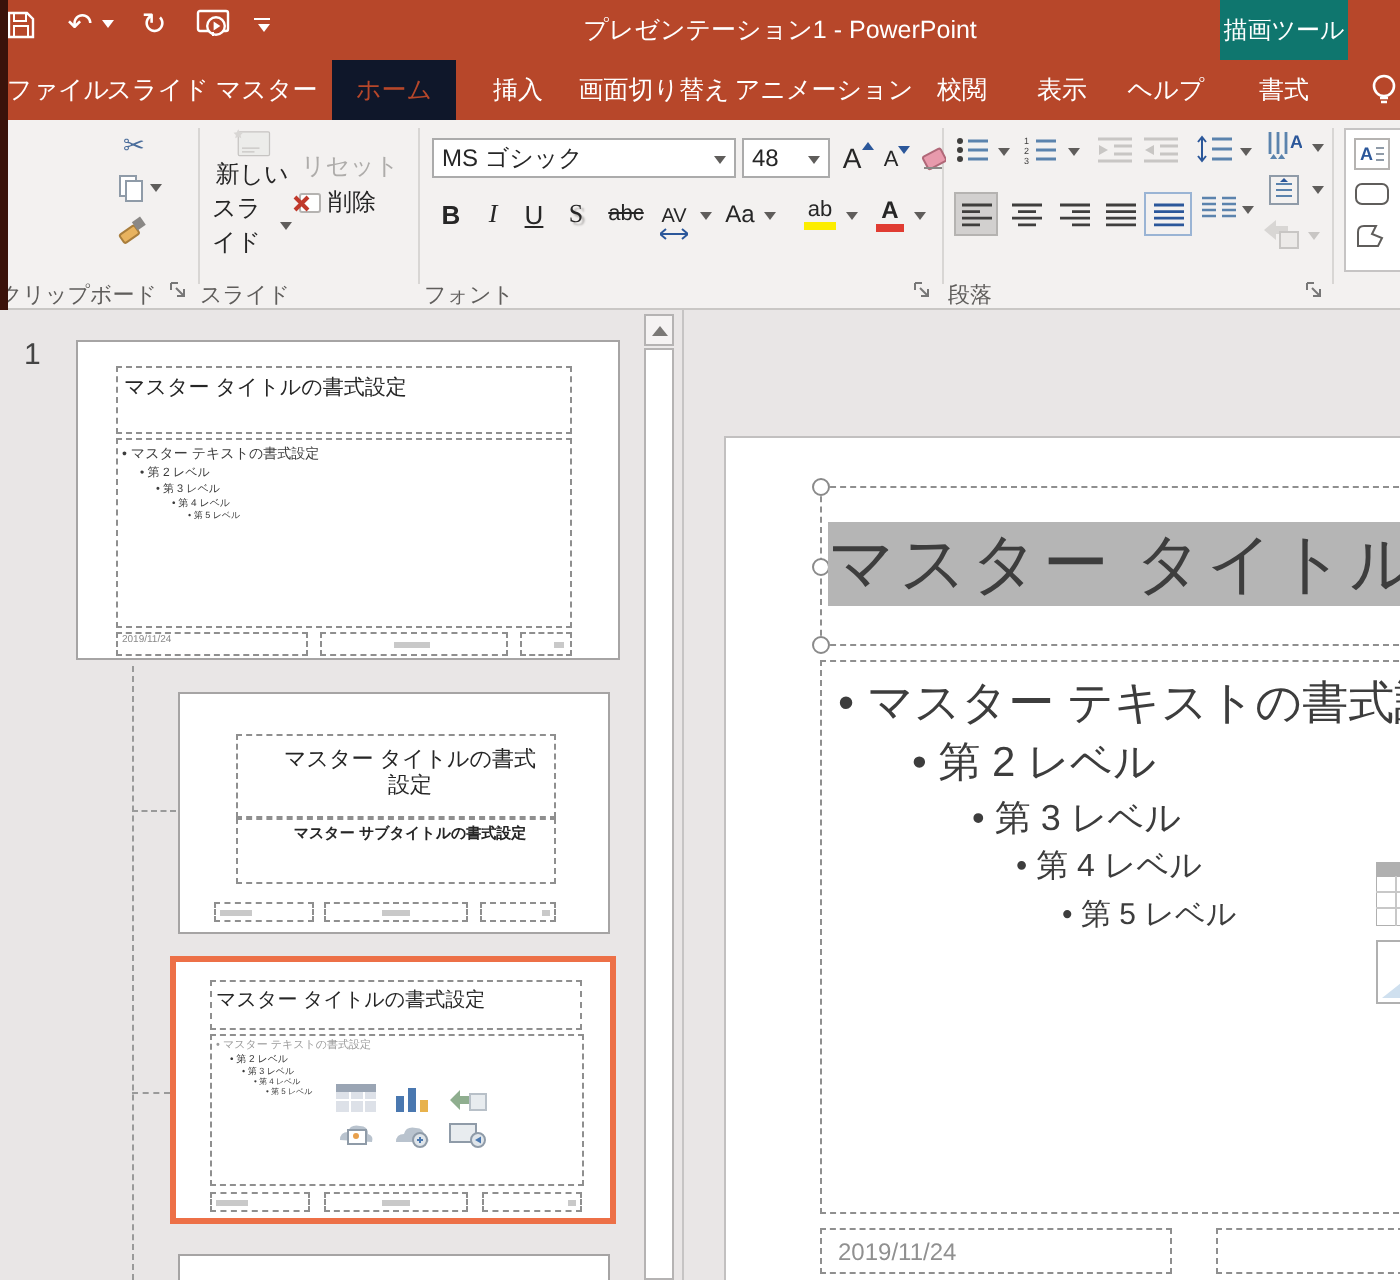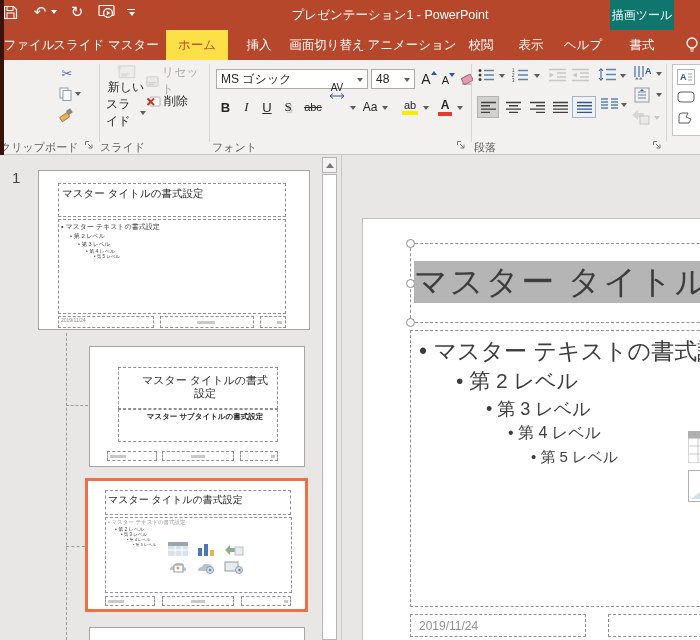--- a/index.html
+++ b/index.html
@@ -14,21 +14,21 @@
   .doctitle{left:250px;top:7px;width:280px;text-align:center;color:#fff;font-size:12.5px;white-space:nowrap;}
   .qat{left:24px;top:3px;height:24px;display:flex;align-items:center;gap:10px;color:#fff;}
   .qbtn{display:flex;align-items:center;justify-content:center;width:20px;height:22px;color:#fff;font-size:15px;}
   .qdd{width:0;height:0;border-left:3px solid transparent;border-right:3px solid transparent;border-top:4px solid #fff;margin-left:1px;}
   .qmore{display:flex;flex-direction:column;align-items:center;}
   .qmore .bar{width:8px;height:1px;background:#fff;margin-bottom:2px;}
   
   .tabrow{left:0;top:30px;width:700px;height:30px;background:#b7472a;}
   .tab{position:absolute;top:0;height:30px;display:flex;align-items:center;justify-content:center;
        color:#fff;font-size:12.5px;white-space:nowrap;}
-  .tab.active{background:#fde047;color:#b7472a;}
+  .tab.active{background:#0f172a;color:#b7472a;}
   .bulb{position:absolute;left:684px;top:36px;}
   
   .ribbon{left:0;top:60px;width:700px;height:95px;background:#f3f1f0;border-bottom:1px solid #c9c7c5;box-sizing:border-box;}
   .vdiv{position:absolute;top:4px;width:1px;height:78px;background:#d8d6d4;}
   .grplabel{position:absolute;top:80px;font-size:11px;color:#5f5d5b;white-space:nowrap;}
   .launcher{position:absolute;}
   .btxt{font-size:12px;color:#262626;}
   .dd{width:0;height:0;border-left:3px solid transparent;border-right:3px solid transparent;border-top:4px solid #5f5d5b;display:inline-block;}
   .combo{position:absolute;background:#fff;border:1px solid #ababab;height:20px;box-sizing:border-box;
          display:flex;align-items:center;font-size:12px;padding-left:4px;}
@@ -148,21 +148,21 @@
         <rect x="5" y="3" width="25" height="19" rx="1" fill="#ececea" stroke="#c6c4c2"></rect>
         <path d="M8 16 h14 M8 19 h10" stroke="#c6c4c2"></path>
         <path d="M5 1 l1.2 2.4 2.6.4-1.9 1.8.5 2.6L5 7l-2.4 1.2.5-2.6L1.2 3.8l2.6-.4z" fill="#d8d6d4"></path>
       </svg>
     <span class="btxt">新しい</span>
     <span style="display:flex;align-items:center;gap:2px;">
       <span class="btxt">スライド</span>
       <span class="dd"></span>
     </span>
   </div>
-  <div class="fbtn" style="left:146px;top:12px;width:58px;height:18px;justify-content:flex-start;gap:3px;">
+  <div class="fbtn" style="left:146px;top:12px;width:58px;height:18px;justify-content:flex-start;gap:3px;flex-direction:column;">
     <svg width="15" height="13" viewBox="0 0 15 13">
         <rect x="1" y="1" width="13" height="11" rx="1" fill="#eceae8" stroke="#c6c4c2"></rect>
         <path d="M3 8 h9 M3 10 h6" stroke="#c6c4c2"></path>
       </svg>
     <span class="btxt disabled">リセット</span>
   </div>
   <div class="fbtn" style="left:146px;top:32px;width:50px;height:18px;justify-content:flex-start;gap:3px;">
     <svg width="15" height="13" viewBox="0 0 15 13">
         <rect x="4" y="2" width="10" height="9" rx="1" fill="#fff" stroke="#b5b3b1"></rect>
         <path d="M1.5 3.5 L8 10 M8 3.5 L1.5 10" stroke="#c0392b" stroke-width="2"></path>
@@ -191,21 +191,21 @@
     <svg width="13" height="16" viewBox="0 0 13 16">
         <rect x="2" y="6" width="10" height="7" rx="1" transform="rotate(-28 7 9)" fill="#e89aac" stroke="#b06878"></rect>
         <path d="M2 14 h9" stroke="#8a8886"></path>
       </svg>
   </div>
   <div class="fbtn" style="left:218px;top:38px;width:15px;height:18px;font-weight:bold;font-size:13px;">B</div>
   <div class="fbtn" style="left:240px;top:38px;width:13px;height:18px;font-style:italic;font-size:13px;font-family:'Liberation Serif',serif;">I</div>
   <div class="fbtn" style="left:260px;top:38px;width:14px;height:18px;text-decoration:underline;font-size:13px;">U</div>
   <div class="fbtn" style="left:281px;top:38px;width:14px;height:18px;font-size:13px;font-family:'Liberation Serif',serif;text-shadow:1.5px 1.5px 1px #b5b3b1;">S</div>
   <div class="fbtn" style="left:302px;top:38px;width:22px;height:18px;font-size:11px;text-decoration:line-through;">abc</div>
-  <div class="fbtn" style="left:327px;top:19px;width:20px;height:22px;flex-direction:column;font-size:10px;">
+  <div class="fbtn" style="left:327px;top:40px;width:20px;height:22px;flex-direction:column;font-size:10px;">
     <span>AV</span>
     <svg width="14" height="6" viewBox="0 0 14 6">
         <path d="M0 3 h14 M3 0.5 L0 3 l3 2.5 M11 0.5 L14 3 l-3 2.5" stroke="#2b579a" fill="none"></path>
       </svg>
   </div>
   <span class="dd abs" style="left:350px;top:46px;"></span>
   <div class="fbtn" style="left:360px;top:38px;width:20px;height:18px;font-size:12px;">Aa</div>
   <span class="dd abs" style="left:382px;top:46px;"></span>
   <div class="fbtn" style="left:400px;top:36px;width:20px;height:22px;flex-direction:column;font-size:11px;">
     <span>ab</span>

